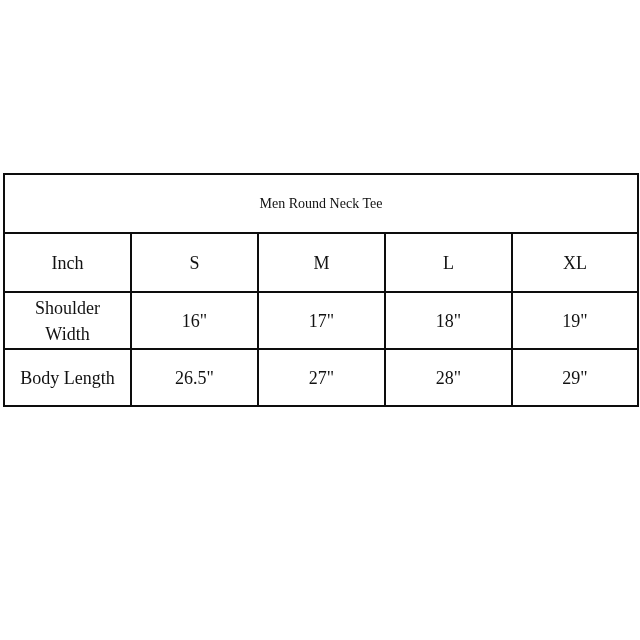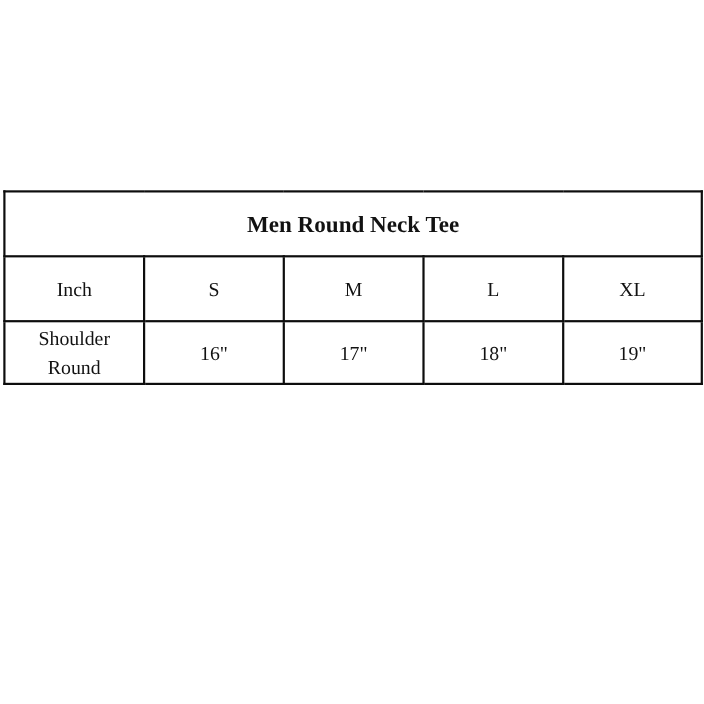--- a/index.html
+++ b/index.html
@@ -29,22 +29,22 @@
     text-align: center;
     vertical-align: middle;
     padding: 0;
     font-weight: normal;
     font-size: 18px;
     line-height: 26px;
     color: #121212;
   }
   tr.title-row td {
     height: 57px;
-    font-weight: bold;
-    font-size: 21px;
+    font-weight: normal;
+    font-size: 14px;
   }
   tr.header-row td { height: 57px; margin-top: 22px; }
   tr.row-shoulder td { height: 55px; }
   tr.row-chest td { height: 57px; }
   tr.row-body td { height: 55px; }
   .line { display: block; }
 </style>
 </head>
 <body>
 
@@ -64,22 +64,31 @@
       <tr class="header-row">
         <td>Inch</td>
         <td>S</td>
         <td>M</td>
         <td>L</td>
         <td>XL</td>
       </tr>
       <tr class="row-shoulder">
         <td>
           <span class="line">Shoulder</span>
-          <span class="line">Round</span>
+          <span class="line">Width</span>
         </td>
         <td>16"</td>
         <td>17"</td>
         <td>18"</td>
         <td>19"</td>
       </tr>
+      <tr class="row-body">
+        <td>
+          <span class="line">Body Length</span>
+        </td>
+        <td>26.5"</td>
+        <td>27"</td>
+        <td>28"</td>
+        <td>29"</td>
+      </tr>
     </tbody>
   </table>
 </div>
 
 </body></html>

